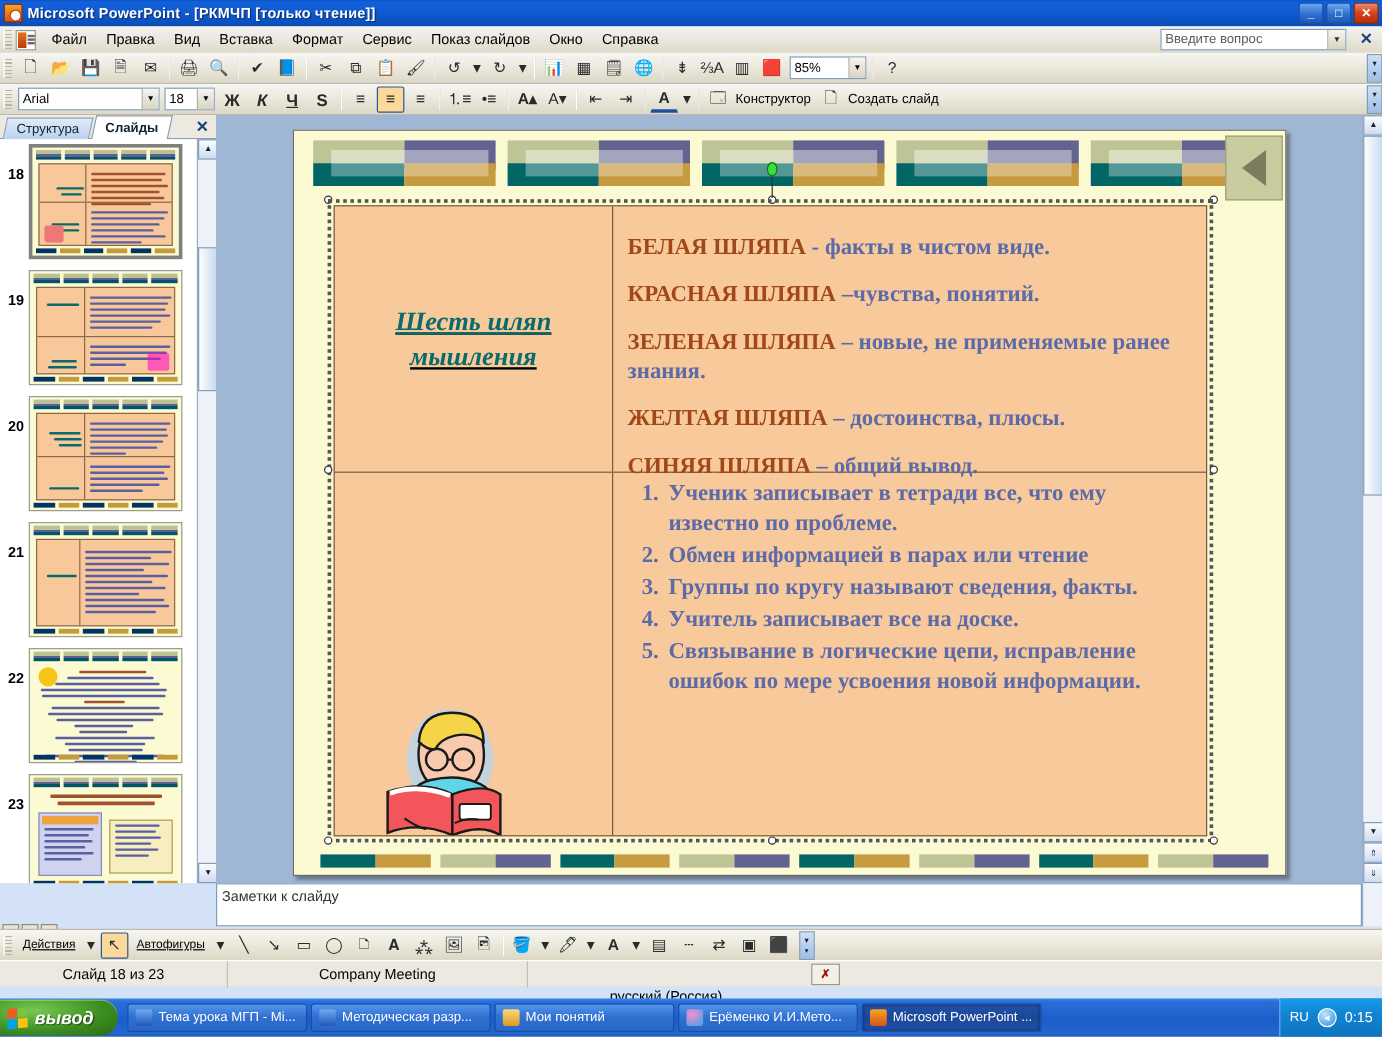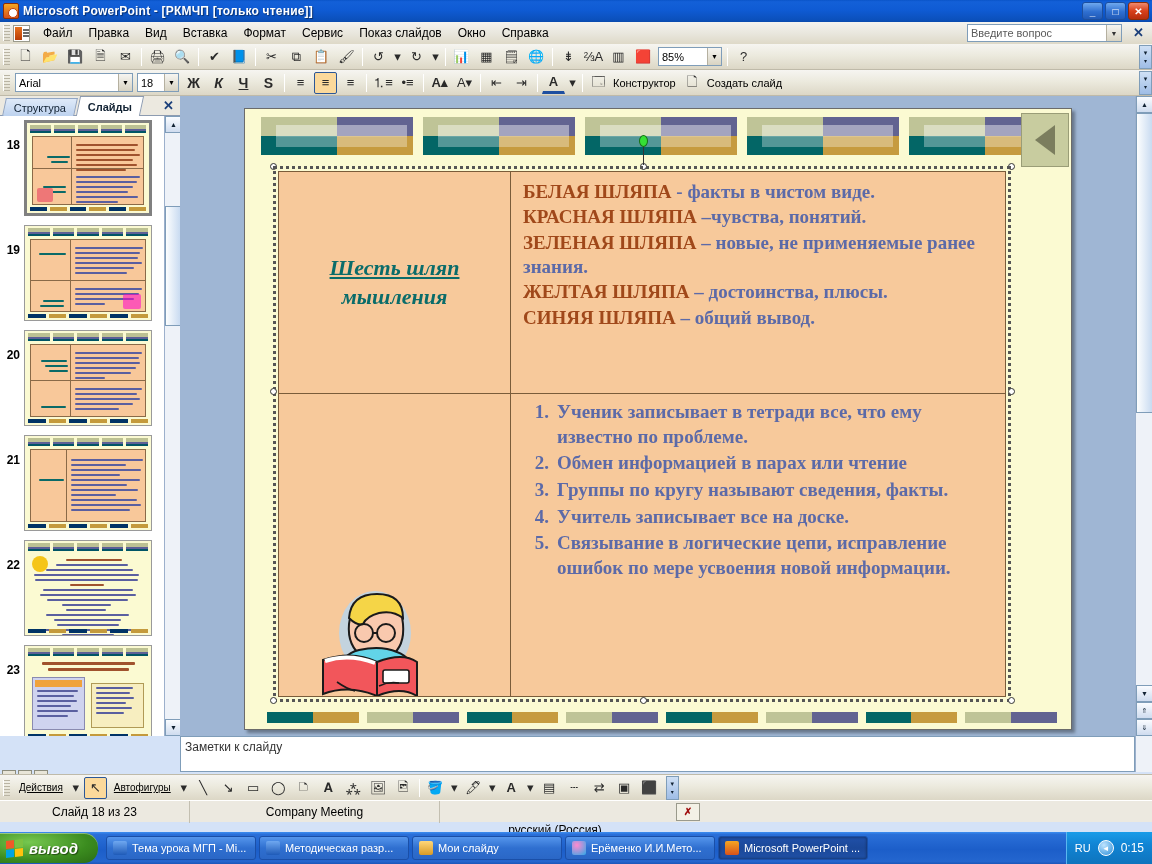--- a/index.html
+++ b/index.html
@@ -177,32 +177,32 @@
     position:absolute; left:33px; top:62px; width:728px; height:526px;
     background:#f7c99b; border:1px solid #7a5c3a;
   }
   .sel-border { position:absolute; left:28px; top:57px; width:738px; height:536px; border:3px dotted #555; pointer-events:none; }
   .handle { position:absolute; width:7px; height:7px; background:#fff; border:1px solid #333; border-radius:50%; }
 
   .tbl { position:absolute; inset:0; display:flex; flex-direction:column; }
   .tbl-row { display:flex; }
   .tbl-row.r1 { height:222px; border-bottom:1px solid #7a5c3a; }
   .tbl-row.r2 { flex:1; }
-  .cell-l { width:232px; border-right:1px solid #7a5c3a; display:flex; align-items:center; justify-content:center; padding:6px; }
+  .cell-l { width:232px; border-right:1px solid #7a5c3a; display:flex; align-items:center; justify-content:center; padding:6px;text-decoration:underline; }
   .cell-r { flex:1; padding:8px 6px 6px 12px; }
 
   .hdr-text {
     font-family:"Liberation Serif", serif; font-size:22px; font-weight:bold;
     font-style:italic; color:#0a6c6a; text-align:center; line-height:1.3;
   }
   .hdr-text u { text-decoration:underline; }
 
   .hat-line {
     font-family:"Liberation Serif", serif; font-size:19px; font-weight:bold;
-    line-height:1.28; color:#5c6aa8; margin:0 0 1px 0;
+    line-height:1.28; color:#5c6aa8; margin:15px 0 1px 0;
   }
   .hat-line b { color:#a0481a; font-weight:bold; }
 
   .num-list { margin:0; padding:0 0 0 30px; list-style:none; counter-reset:n; }
   .num-list li {
     font-family:"Liberation Serif", serif; font-size:19px; font-weight:bold;
     color:#5c6aa8; line-height:1.3; margin-bottom:2px; position:relative;
     padding-left:4px;
   }
   .num-list li::before {
@@ -917,21 +917,21 @@
       <div class="task">
         <span class="ti" style="background:linear-gradient(180deg,#6fa8f0,#1f5bb8)"></span>
         <span>Тема урока МГП - Mi...</span>
       </div>
       <div class="task">
         <span class="ti" style="background:linear-gradient(180deg,#6fa8f0,#1f5bb8)"></span>
         <span>Методическая разр...</span>
       </div>
       <div class="task">
         <span class="ti" style="background:linear-gradient(180deg,#ffd77a,#d89a26)"></span>
-        <span>Мои слайду</span>
+        <span>Мои понятий</span>
       </div>
       <div class="task">
         <span class="ti" style="background:radial-gradient(circle at 35% 30%,#ff8ad0,#2fa8e8)"></span>
         <span>Ерёменко И.И.Мето...</span>
       </div>
       <div class="task active">
         <span class="ti" style="background:linear-gradient(180deg,#f5a623,#d8521a)"></span>
         <span>Microsoft PowerPoint ...</span>
       </div>
     </div>

